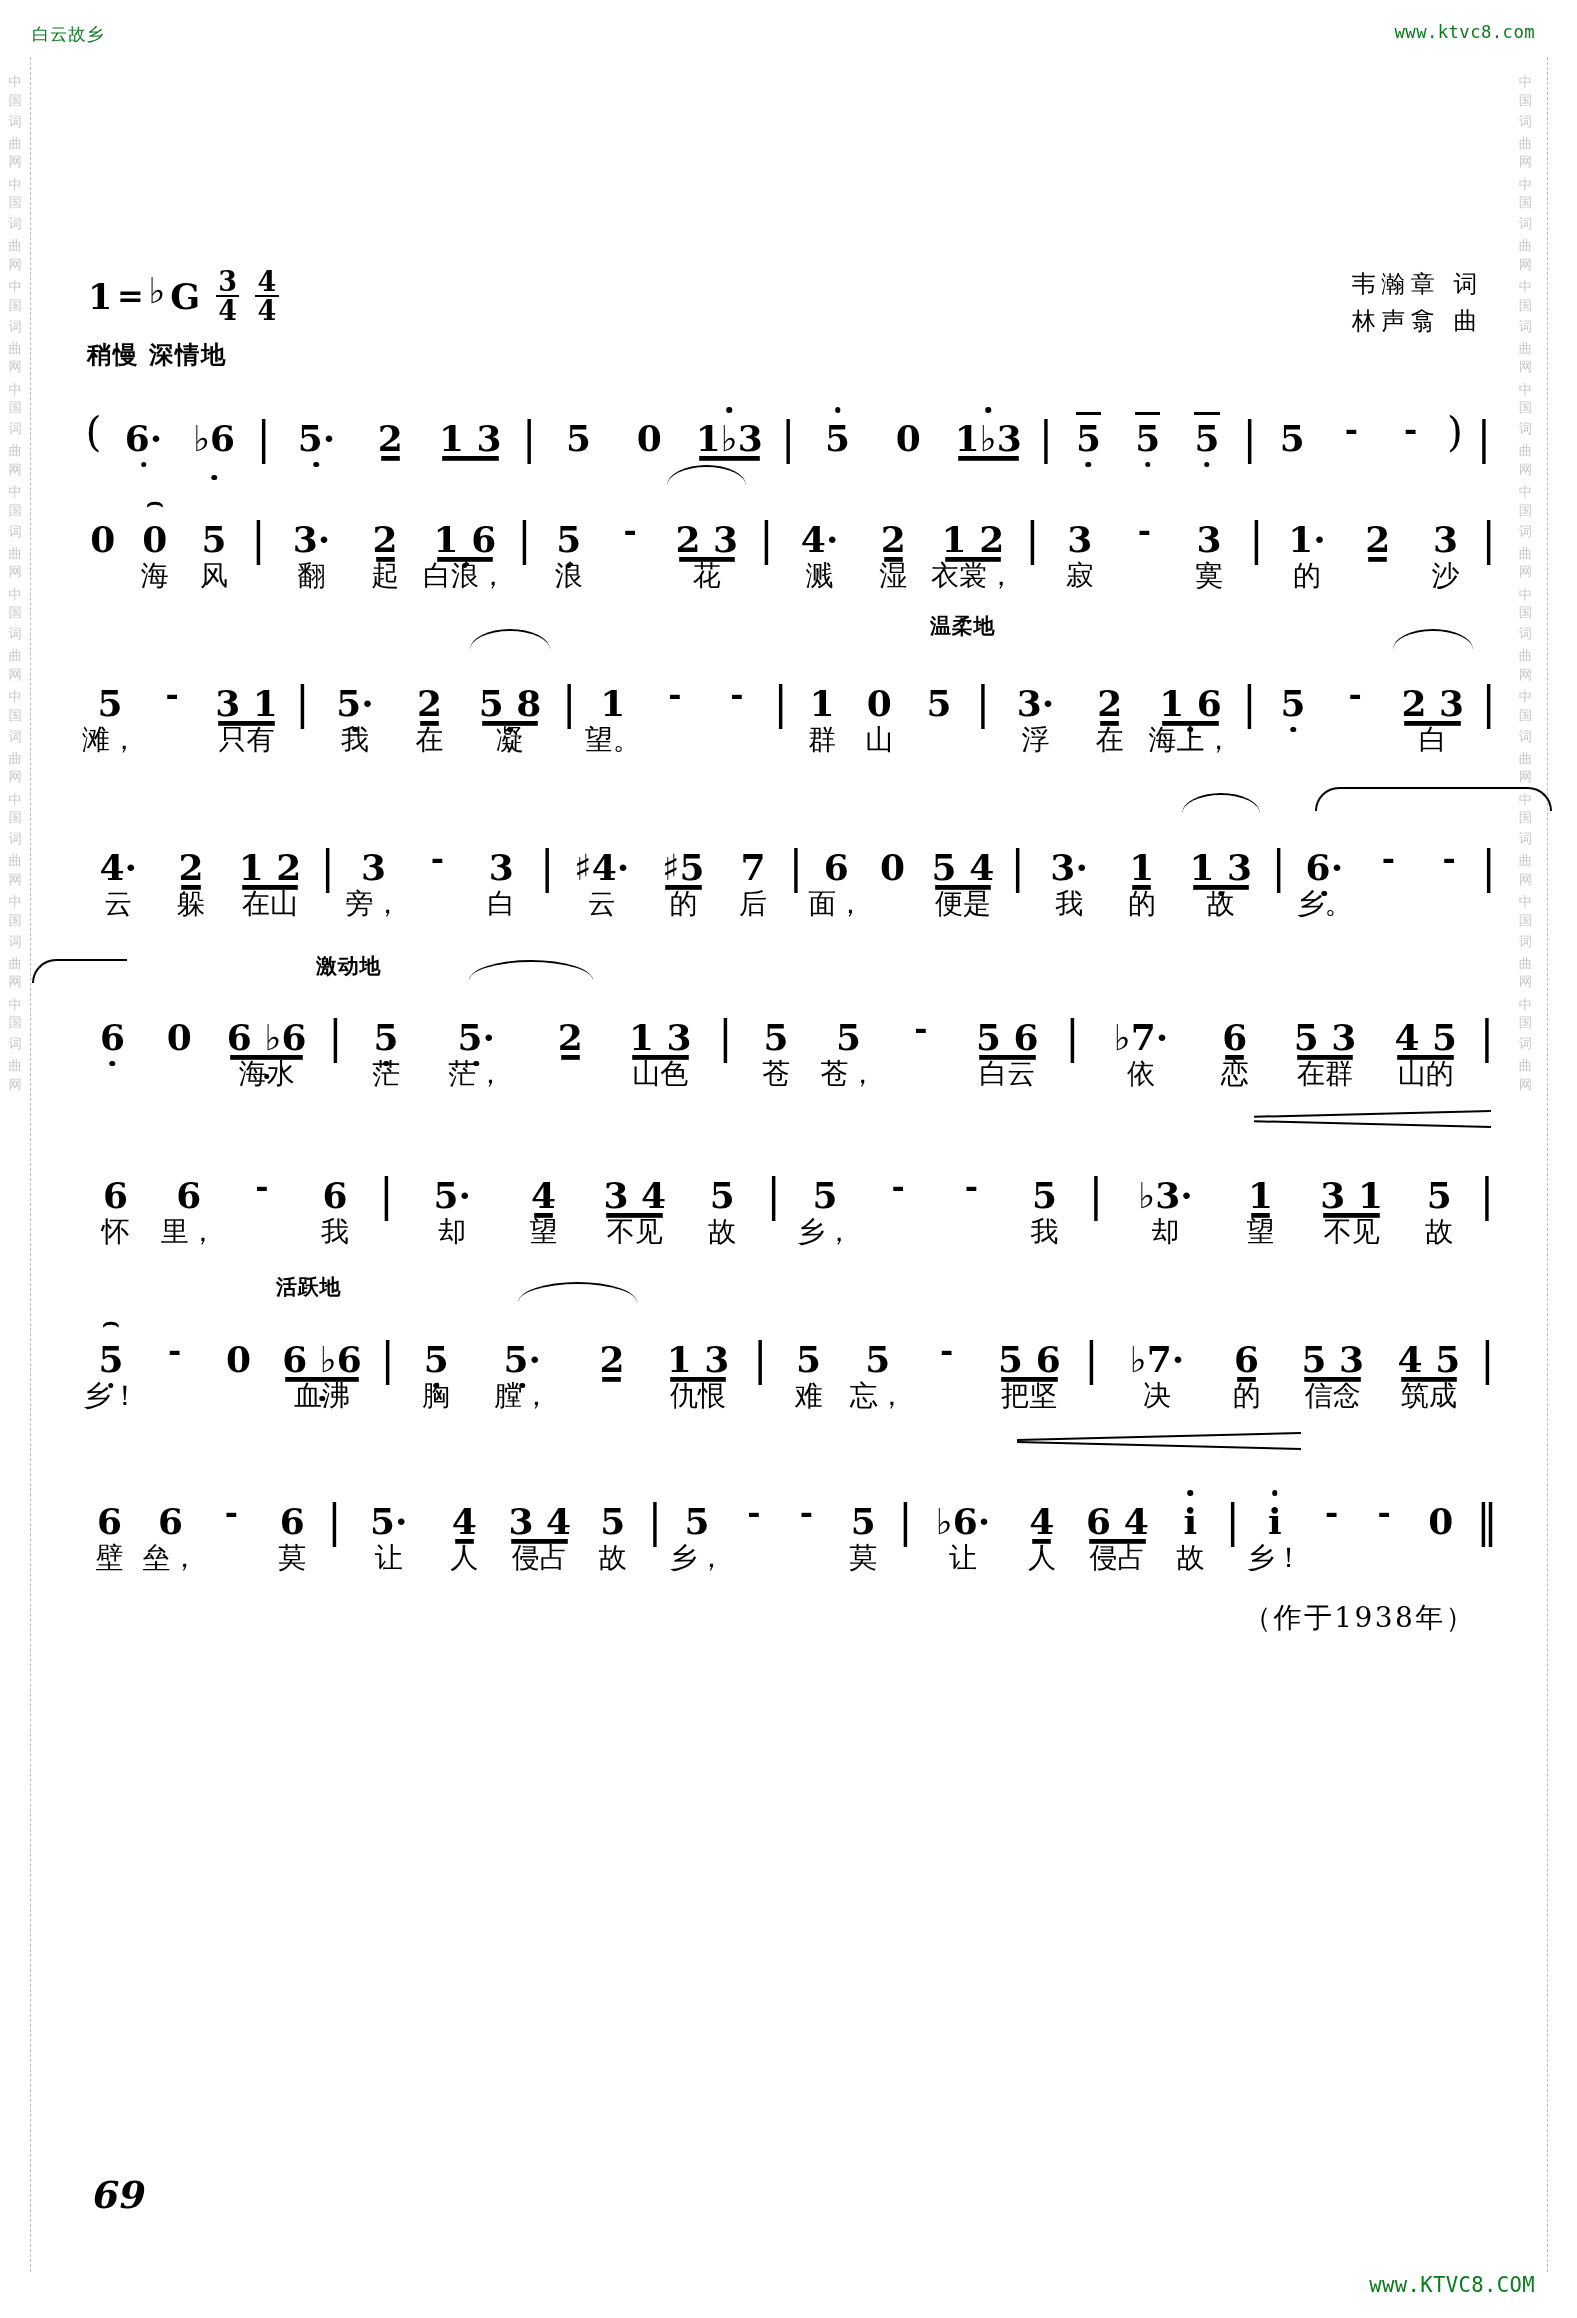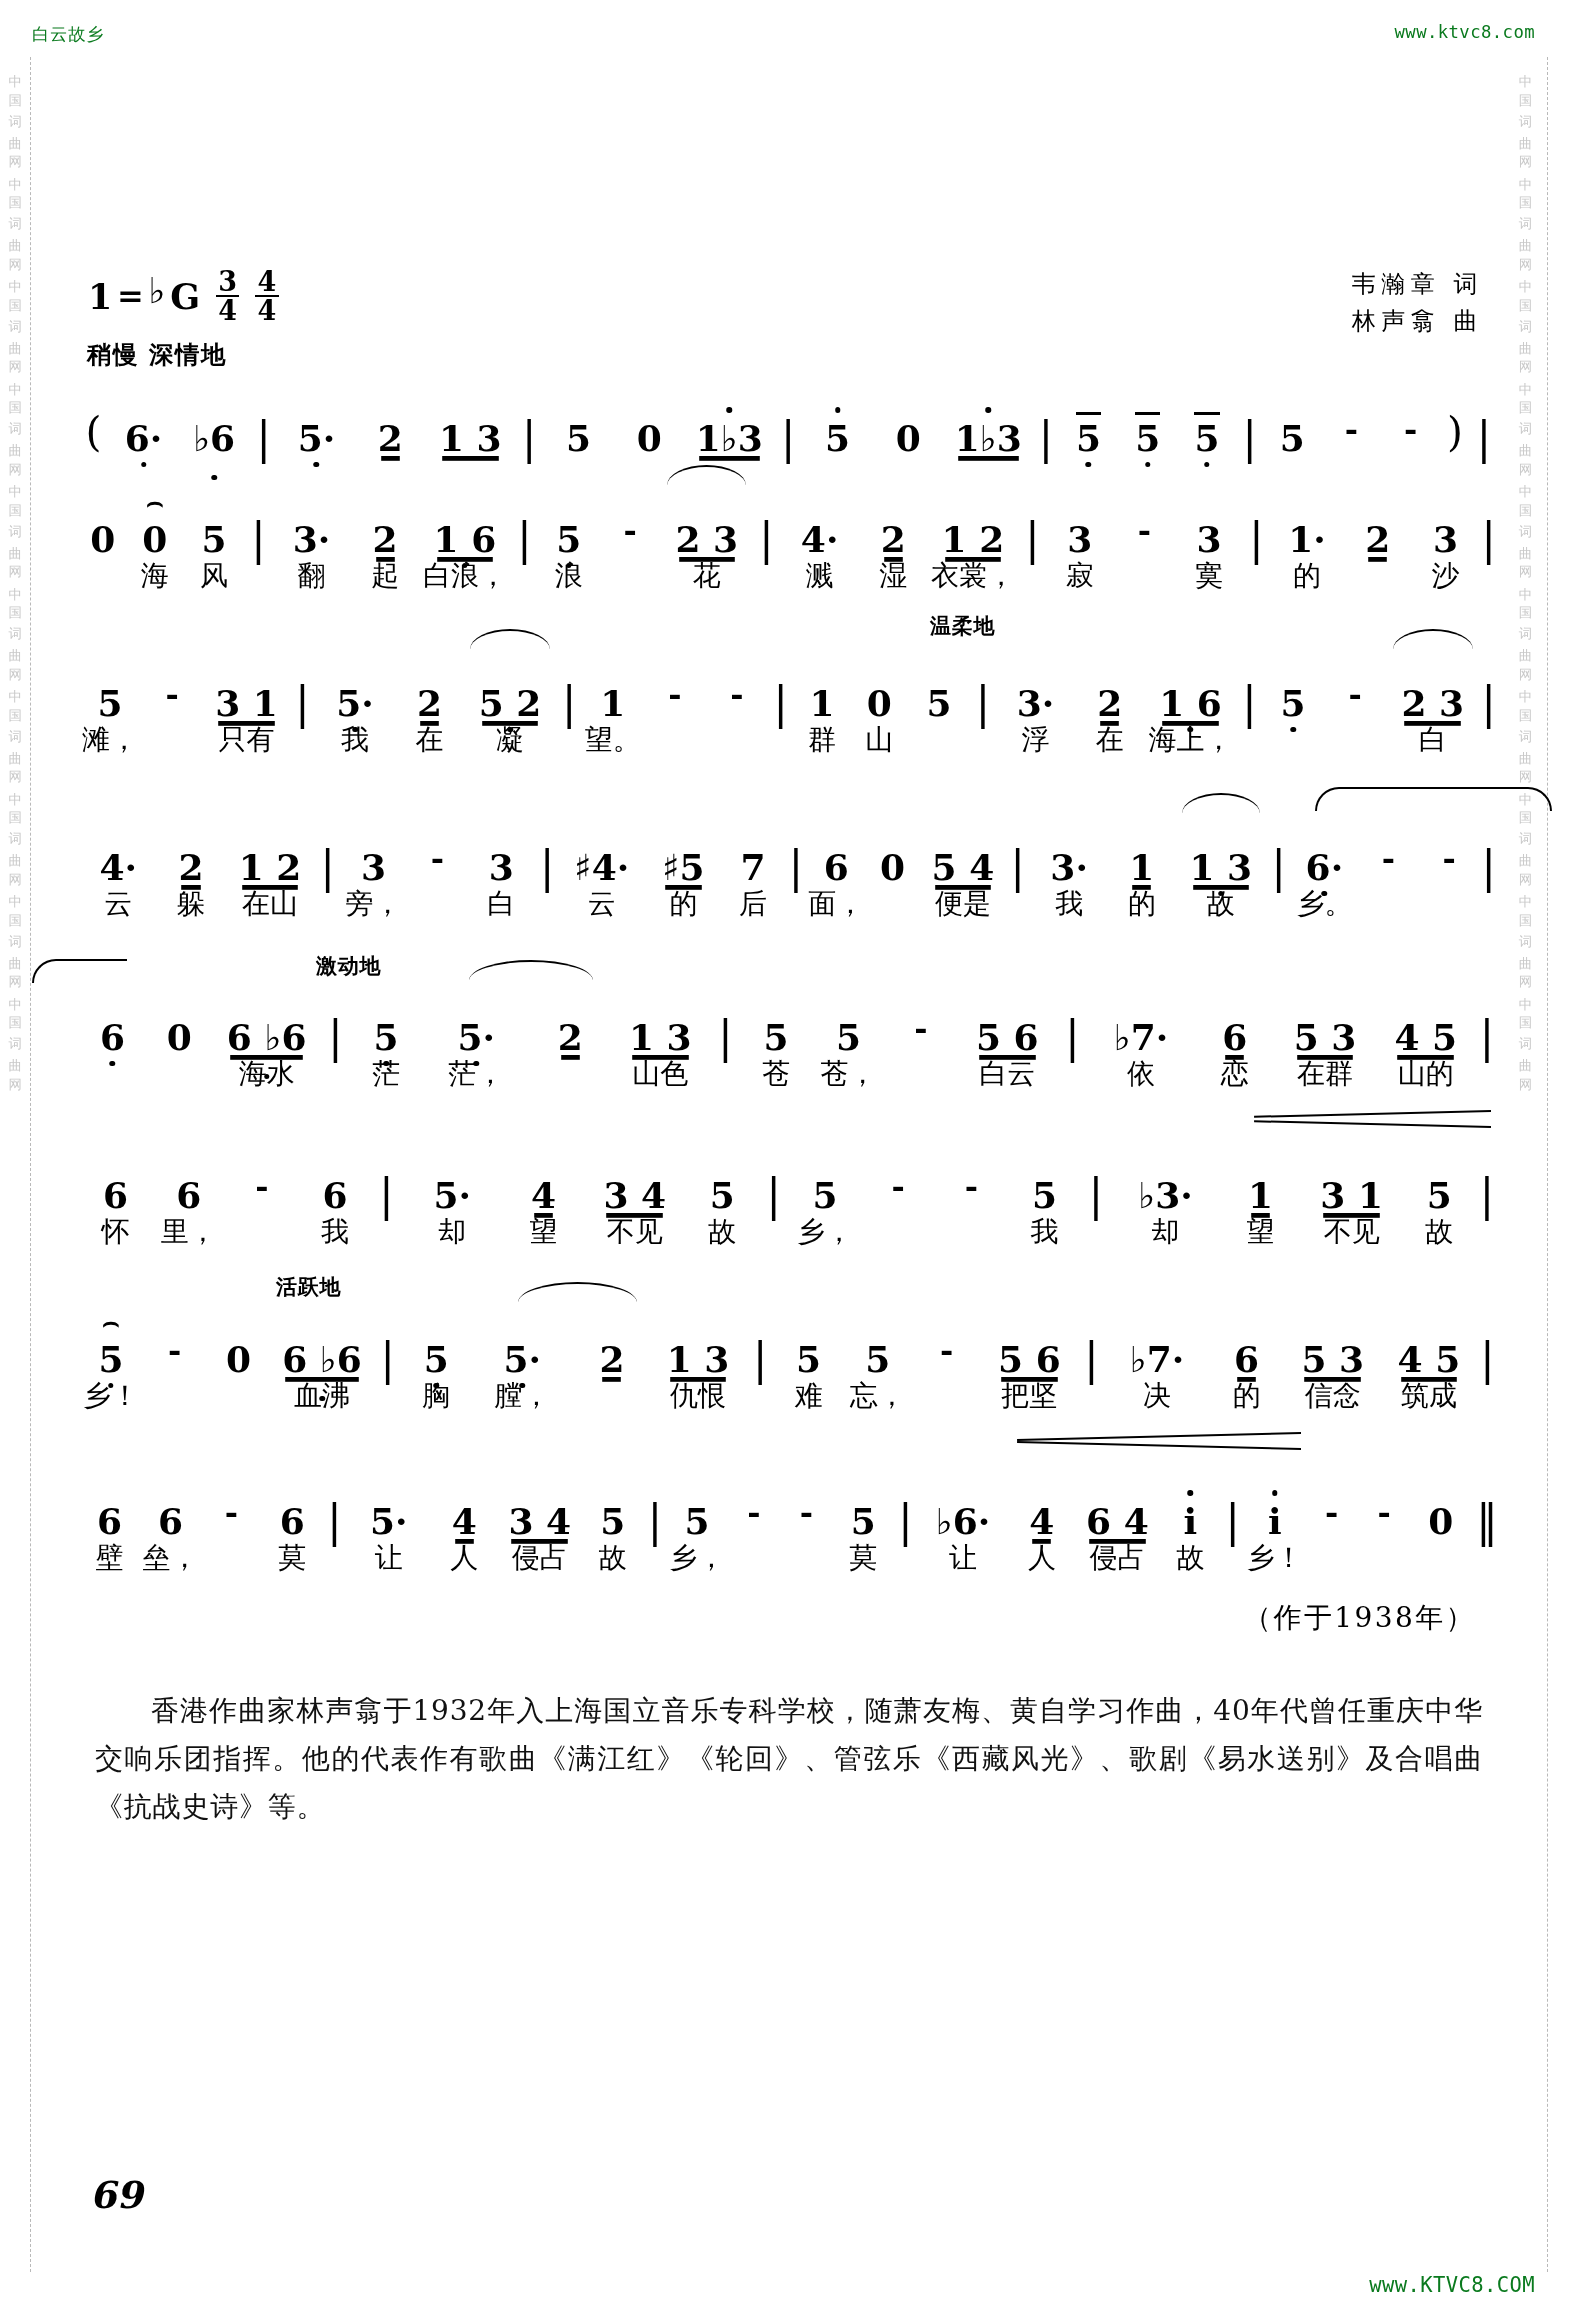--- a/index.html
+++ b/index.html
@@ -369,21 +369,21 @@
         </span>
       <span class="cell bar" style="width:32px;">|</span>
       <span class="cell" style="width:102px;">
           <span class="note oct-low">5·</span>
         </span>
       <span class="cell" style="width:87px;">
           <span class="note u1">2</span>
         </span>
       <span class="cell" style="width:118px;">
         <span class="slur" style="left:6.3px; right:6.3px; top:-24px;"></span>
-        <span class="note u1 oct-low">5 2</span>
+        <span class="note u1 oct-low">5 8</span>
       </span>
       <span class="cell bar" style="width:32px;">|</span>
       <span class="cell" style="width:79px;">
           <span class="note">1</span>
         </span>
       <span class="cell dash" style="width:79px;">-</span>
       <span class="cell dash" style="width:79px;">-</span>
       <span class="cell bar" style="width:32px;">|</span>
       <span class="cell" style="width:73px;">
           <span class="note">1</span>
@@ -901,19 +901,18 @@
       <span class="lcell" style="width:63px;"></span>
       <span class="lcell" style="width:63px;"></span>
       <span class="lcell" style="width:73px;"></span>
       <span class="lcell" style="width:32px;"></span>
     </div>
   </div>
 
   <div class="year-note">（作于1938年）</div>
 
   <div class="prose">
-    <p>香港作曲家林声翕于1932年入上海国立音乐专科学校，随萧友梅、黄自学习作曲，40年代曾任重庆中华交响乐团指挥。他的代表作有歌曲《满江红》《轮回》、管弦乐《西藏风光》、歌剧《易水送别》及合唱曲《抗战史诗》等。</p>
   </div>
 
   <div class="page-num">69</div>
 
 </div>
 
 
 </body></html>

